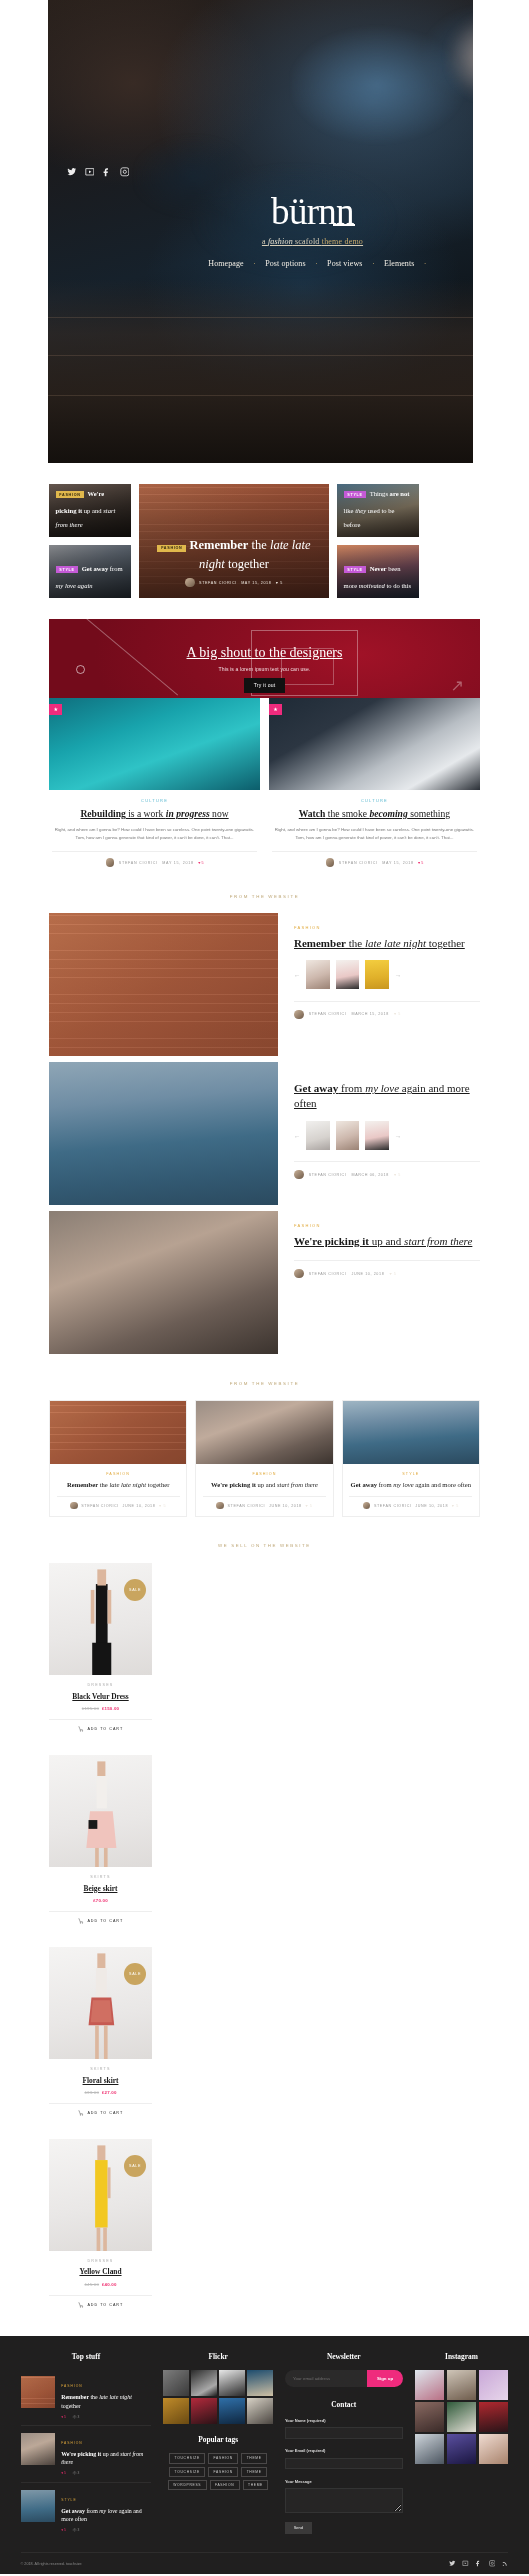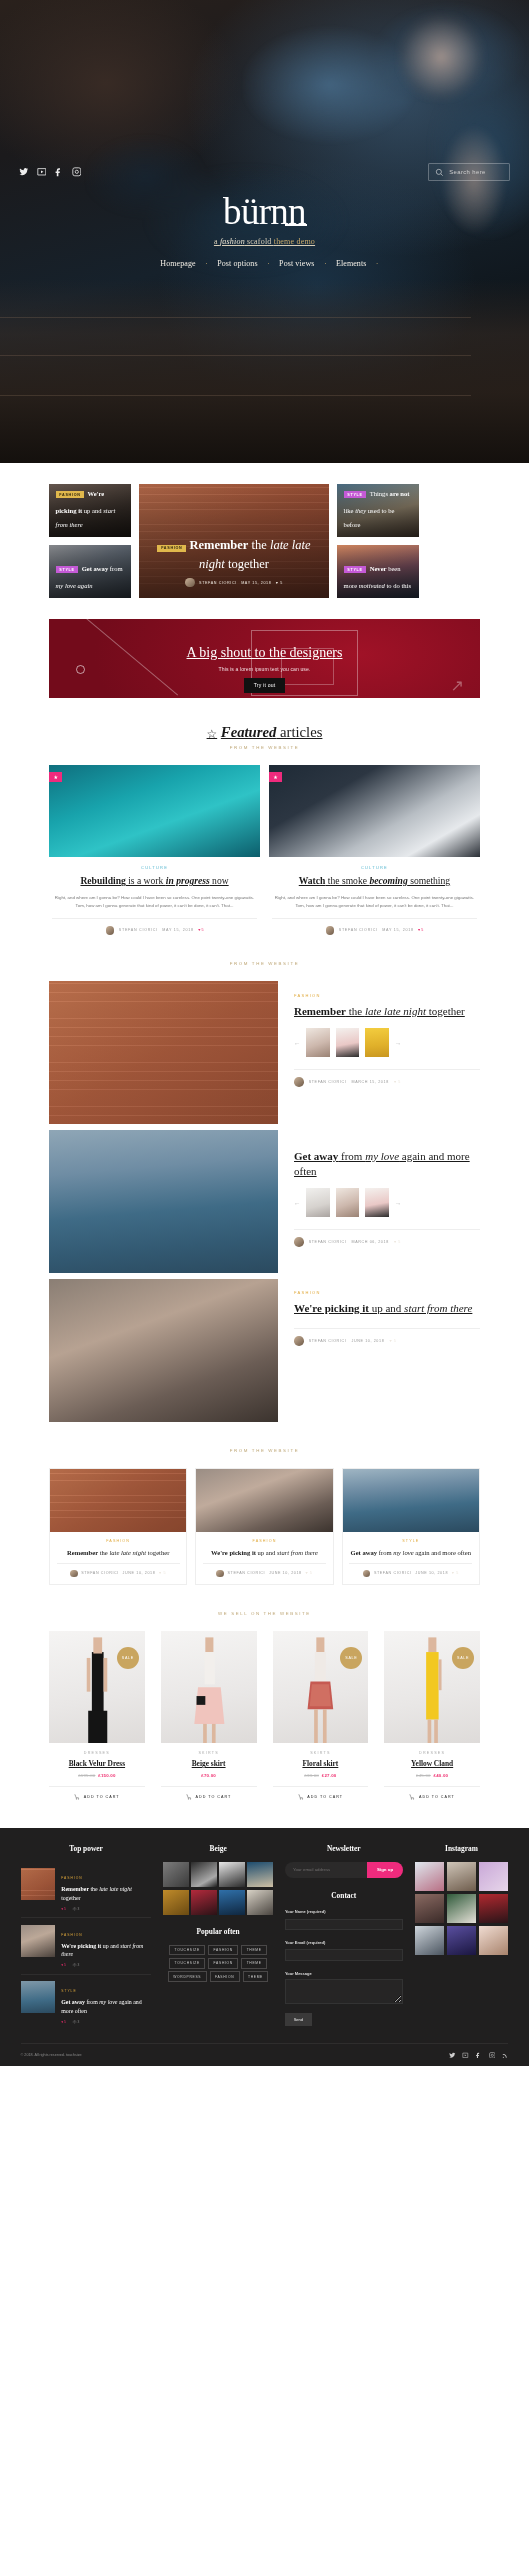--- a/index.html
+++ b/index.html
@@ -9,28 +9,29 @@
     background: #ffffff;
     color: #1a1a1a;
     width: 529px;
     overflow-x: hidden;
   }
   .serif { font-family: "Liberation Serif", serif; text-decoration: underline; }
 
   
   .hero {
     position: relative;
-    width: 529px;
+    width: 425px;
     height: 463px;
     background:
       radial-gradient(ellipse 309px 221px at 76% 22%, rgba(70,110,145,0.55), transparent 70%),
       radial-gradient(ellipse 221px 176px at 60% 62%, rgba(30,60,85,0.65), transparent 72%),
       radial-gradient(ellipse 191px 147px at 20% 18%, rgba(60,45,38,0.85), transparent 70%),
       linear-gradient(165deg,#2a211c 0%, #1b1a1c 26%, #16212b 52%, #0d1318 78%, #090b0d 100%);
     overflow: hidden;
+    margin-left: 48px;
   }
   .hero-cloth {
     position:absolute; left:243px; top:0; width:287px; height:243px;
     background:
       radial-gradient(ellipse 132px 88px at 30% 35%, rgba(86,133,171,0.55), transparent 68%),
       radial-gradient(ellipse 110px 74px at 72% 22%, rgba(58,100,136,0.5), transparent 70%),
       radial-gradient(ellipse 88px 125px at 86% 62%, rgba(40,78,108,0.5), transparent 72%);
     filter: blur(1.5px);
   }
   .hero-cloth2 {
@@ -224,21 +225,21 @@
   .vimg.v2 { background: linear-gradient(160deg,#9a8d84 0%, #c0ab9c 35%, #6b5d55 72%, #3b332e 100%); }
   .vimg.v3 { background: linear-gradient(175deg,#9fb5c3 0%, #6f8da4 30%, #3f6b86 60%, #2b4a5f 100%); }
   .vbody { padding: 7.4px 6.6px 6.6px; text-align:center; }
   .vcat { font-size:3.7px; letter-spacing:1.1px; color:#e0a93c; text-transform:uppercase; }
   .vtitle { font-family:"Liberation Serif", serif; font-size:6.6px; line-height:1.4; margin-top:4.4px; }
   .vtitle b { font-weight:bold; } .vtitle i { font-style:italic; }
   .vmeta { display:flex; align-items:center; justify-content:center; gap:3.7px; margin-top:6.6px; padding-top:5.1px; border-top:0.7px solid #eee; }
   .vmeta .avatar { width:7.4px; height:7.4px; }
 
   
-  .prods { display:flex; gap:16px; }
+  .prods { display:flex; gap:23px;flex-direction:column; }
   .pcard { width: 103px; text-align:center; }
   .pimg { height: 112px; position:relative; background:linear-gradient(170deg,#f5f4f3,#e9e7e6 60%,#dedbd9); overflow:hidden; }
   .pfig { position:absolute; left:50%; transform:translateX(-50%); bottom:0; }
   .sale {
     position:absolute; right:5.9px; top:16px; width:22px; height:22px; border-radius:50%;
     background:#c9a55f; color:#fff; font-size:3.7px; letter-spacing:0.7px;
     display:flex; align-items:center; justify-content:center;
   }
   .pcat { font-size:3.7px; letter-spacing:1.2px; color:#aaa; text-transform:uppercase; margin-top:8px; }
   .pname { font-family:"Liberation Serif", serif; font-size:7.4px; font-weight:bold; margin-top:4.4px; }
@@ -416,24 +417,20 @@
     <div class="frm1"></div>
     <div class="frm2"></div>
     <div class="arrow">↗</div>
     <div class="bcont">
       <h2 class="serif">A big shout to the designers</h2>
       <p>This is a lorem ipsum text you can use.</p>
       <button class="btn-dark">Try it out</button>
     </div>
   </div>
 
-  <div class="sechead">
-    <h2 class="serif"><span class="ico">☆</span><b>Featured</b><span> articles</span></h2>
-    <div class="sub">from the website</div>
-  </div>
 
   <div class="fa">
     <div class="fa-card">
       <div class="fa-img b">
         <span class="star-badge">★</span>
       </div>
       <div class="fa-body">
         <div class="cat">CULTURE</div>
         <div class="fa-title serif"><b>Rebuilding</b><span> is a work </span><i>in progress</i><span> now</span></div>
         <div class="fa-ex">Right, and where am I gonna be? How could I have been so careless. One point twenty-one gigawatts. Tom, how am I gonna generate that kind of power, it can't be done, it can't. That...</div>
@@ -678,21 +675,21 @@
         <span>ADD TO CART</span>
       </div>
     </div>
   </div>
 </div>
 
 <footer>
   <div class="fcols">
 
     <div class="fc fc1">
-      <div class="ftitle">Top power</div>
+      <div class="ftitle">Top stuff</div>
       <div class="tv-item">
         <span class="tv-thumb a"></span>
         <span>
           <span class="tv-cat">FASHION</span>
           <span class="tv-title" style="display:block"><b>Remember</b><span> the </span><i>late late night</i><span> together</span></span>
           <span class="tv-stats">
             <span class="hh">♥ <span>5</span></span>
             <span>👁 <span>3</span></span>
           </span>
         </span>
@@ -715,32 +712,32 @@
           <span class="tv-title" style="display:block"><b>Get away</b><span> from </span><i>my love</i><span> again and more often</span></span>
           <span class="tv-stats">
             <span class="hh">♥ <span>5</span></span>
             <span>👁 <span>3</span></span>
           </span>
         </span>
       </div>
     </div>
 
     <div class="fc fc2">
-      <div class="ftitle">Beige</div>
+      <div class="ftitle">Flickr</div>
       <div class="flickr-grid">
         <span class="fg" style="background:linear-gradient(140deg,#7d7d7d,#3a3a3a)"></span>
         <span class="fg" style="background:linear-gradient(150deg,#2b2b2b,#a9a9a9 70%,#1c1c1c)"></span>
         <span class="fg" style="background:linear-gradient(160deg,#e8e8e8,#2a2a2a)"></span>
         <span class="fg" style="background:linear-gradient(170deg,#1d4c6e,#cdbfa4)"></span>
         <span class="fg" style="background:linear-gradient(150deg,#c08b2a,#6a4a12)"></span>
         <span class="fg" style="background:linear-gradient(160deg,#b32a3c,#2a1216)"></span>
         <span class="fg" style="background:linear-gradient(170deg,#2f6fa8,#0f2740)"></span>
         <span class="fg" style="background:linear-gradient(150deg,#d8d2c6,#4a4540)"></span>
       </div>
-      <div class="ftitle" style="margin-top:11.8px">Popular often</div>
+      <div class="ftitle" style="margin-top:11.8px">Popular tags</div>
       <div class="tags">
         <span class="tag">TOUCHSIZE</span>
         <span class="tag">FASHION</span>
         <span class="tag">THEME</span>
         <span class="tag">TOUCHSIZE</span>
         <span class="tag">FASHION</span>
         <span class="tag">THEME</span>
         <span class="tag">WORDPRESS</span>
         <span class="tag">FASHION</span>
         <span class="tag">THEME</span>

